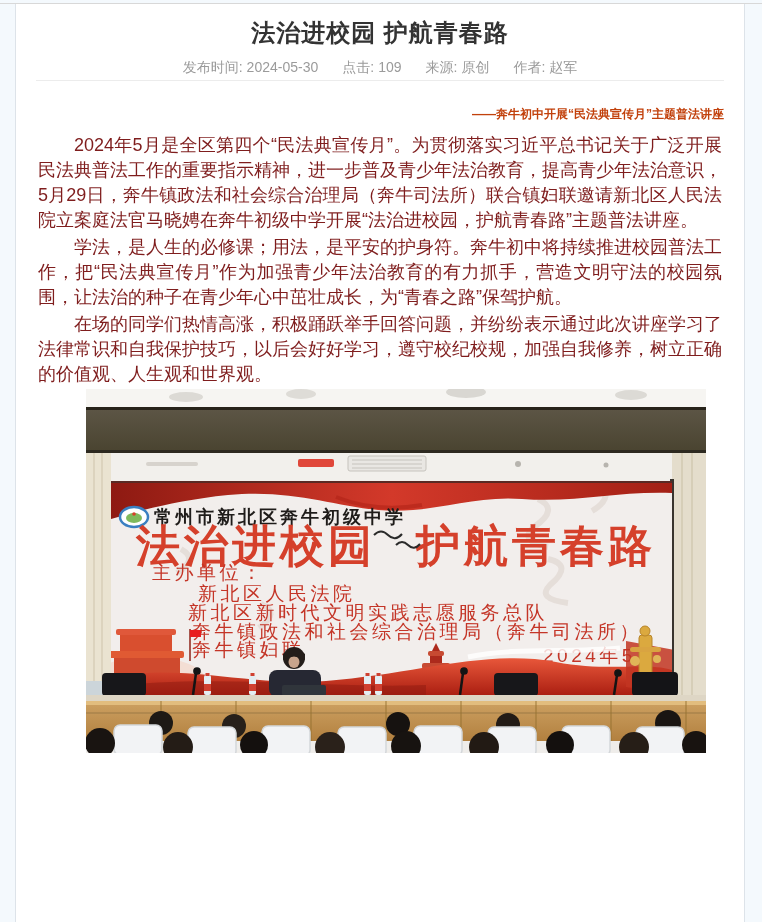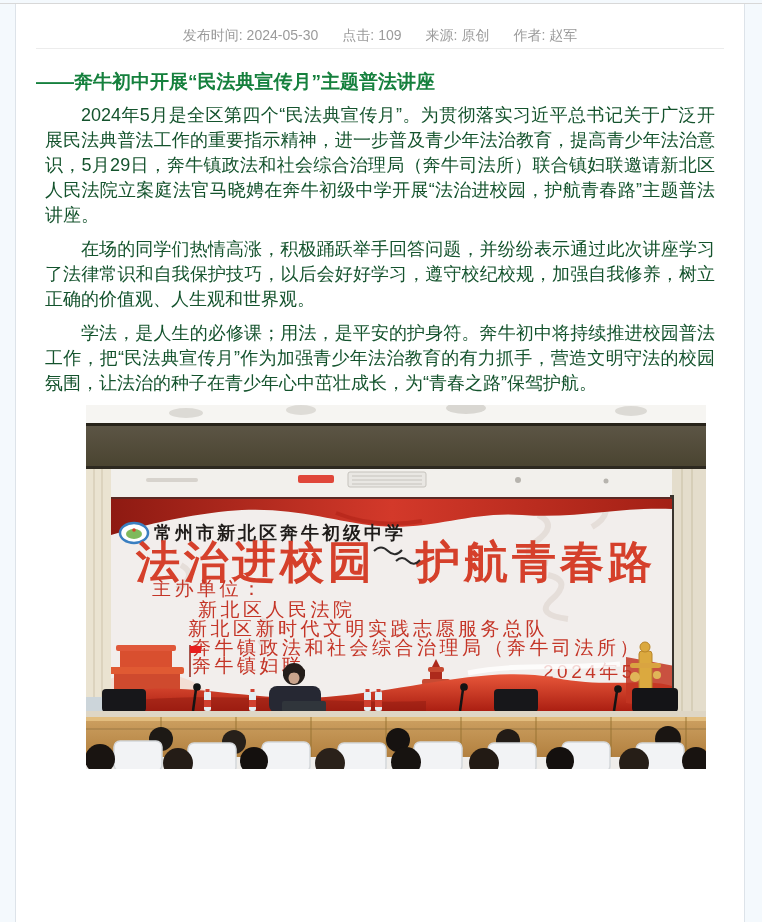--- a/index.html
+++ b/index.html
@@ -28,41 +28,42 @@
     display:flex;justify-content:center;gap:24px;
     font-size:14px;color:#9b9b9b;
   }
   .meta-item{white-space:nowrap;}
   .meta-item .lbl{margin-right:4px;}
   .divider{
     margin:4px 0 0 0;border:none;border-top:1px solid #ececec;height:0;
   }
   .subtitle{
     margin:21px 0 7px 0;line-height:24px;
-    font-size:19px;font-weight:bold;color:#15803d;text-align:left;
+    font-size:12px;font-weight:bold;color:#c2410c;text-align:right;
   }
   .body-text p{
-    margin:9px;font-size:18px;line-height:25px;color:#14532d;
+    margin:2px;font-size:18px;line-height:25px;color:#7f1d1d;
     text-align:justify;text-indent:2em;
   }
   .photo-wrap{
     margin:0 0 0 50px;width:620px;height:364px;overflow:hidden;
     position:relative;background:#efedea;text-decoration:underline;
   }
   .photo-wrap svg{display:block;}
   svg text{font-family:"Liberation Sans",sans-serif;}
   .screen-cn{fill:#c43527;font-size:19px;letter-spacing:3.5px;}
 </style>
 </head>
 <body>
 
 <div class="page-top-border"></div>
 
 <div class="content">
 
+  <h1 class="article-title">法治进校园 护航青春路</h1>
 
   <div class="meta-row">
     <span class="meta-item">
       <span class="lbl">发布时间:</span><span>2024-05-30</span>
     </span>
     <span class="meta-item">
       <span class="lbl">点击:</span><span>109</span>
     </span>
     <span class="meta-item">
       <span class="lbl">来源:</span><span>原创</span>
@@ -71,22 +72,22 @@
       <span class="lbl">作者:</span><span>赵军</span>
     </span>
   </div>
 
   <hr class="divider">
 
   <div class="subtitle">——奔牛初中开展“民法典宣传月”主题普法讲座</div>
 
   <div class="body-text">
     <p>2024年5月是全区第四个“民法典宣传月”。为贯彻落实习近平总书记关于广泛开展民法典普法工作的重要指示精神，进一步普及青少年法治教育，提高青少年法治意识，5月29日，奔牛镇政法和社会综合治理局（奔牛司法所）联合镇妇联邀请新北区人民法院立案庭法官马晓娉在奔牛初级中学开展“法治进校园，护航青春路”主题普法讲座。</p>
+    <p>学法，是人生的必修课；用法，是平安的护身符。奔牛初中将持续推进校园普法工作，把“民法典宣传月”作为加强青少年法治教育的有力抓手，营造文明守法的校园氛围，让法治的种子在青少年心中茁壮成长，为“青春之路”保驾护航。</p>
     <p>在场的同学们热情高涨，积极踊跃举手回答问题，并纷纷表示通过此次讲座学习了法律常识和自我保护技巧，以后会好好学习，遵守校纪校规，加强自我修养，树立正确的价值观、人生观和世界观。</p>
-    <p>学法，是人生的必修课；用法，是平安的护身符。奔牛初中将持续推进校园普法工作，把“民法典宣传月”作为加强青少年法治教育的有力抓手，营造文明守法的校园氛围，让法治的种子在青少年心中茁壮成长，为“青春之路”保驾护航。</p>
   </div>
 
   <div class="photo-wrap">
     <svg width="620" height="364" viewBox="0 0 620 364" xmlns="http://www.w3.org/2000/svg">
       <defs>
         <linearGradient id="woodGrad" x1="0" y1="0" x2="0" y2="1">
           <stop offset="0" stop-color="#cda162"></stop>
           <stop offset="1" stop-color="#b2803f"></stop>
         </linearGradient>
         <linearGradient id="boardGrad" x1="0" y1="0" x2="0" y2="1">

